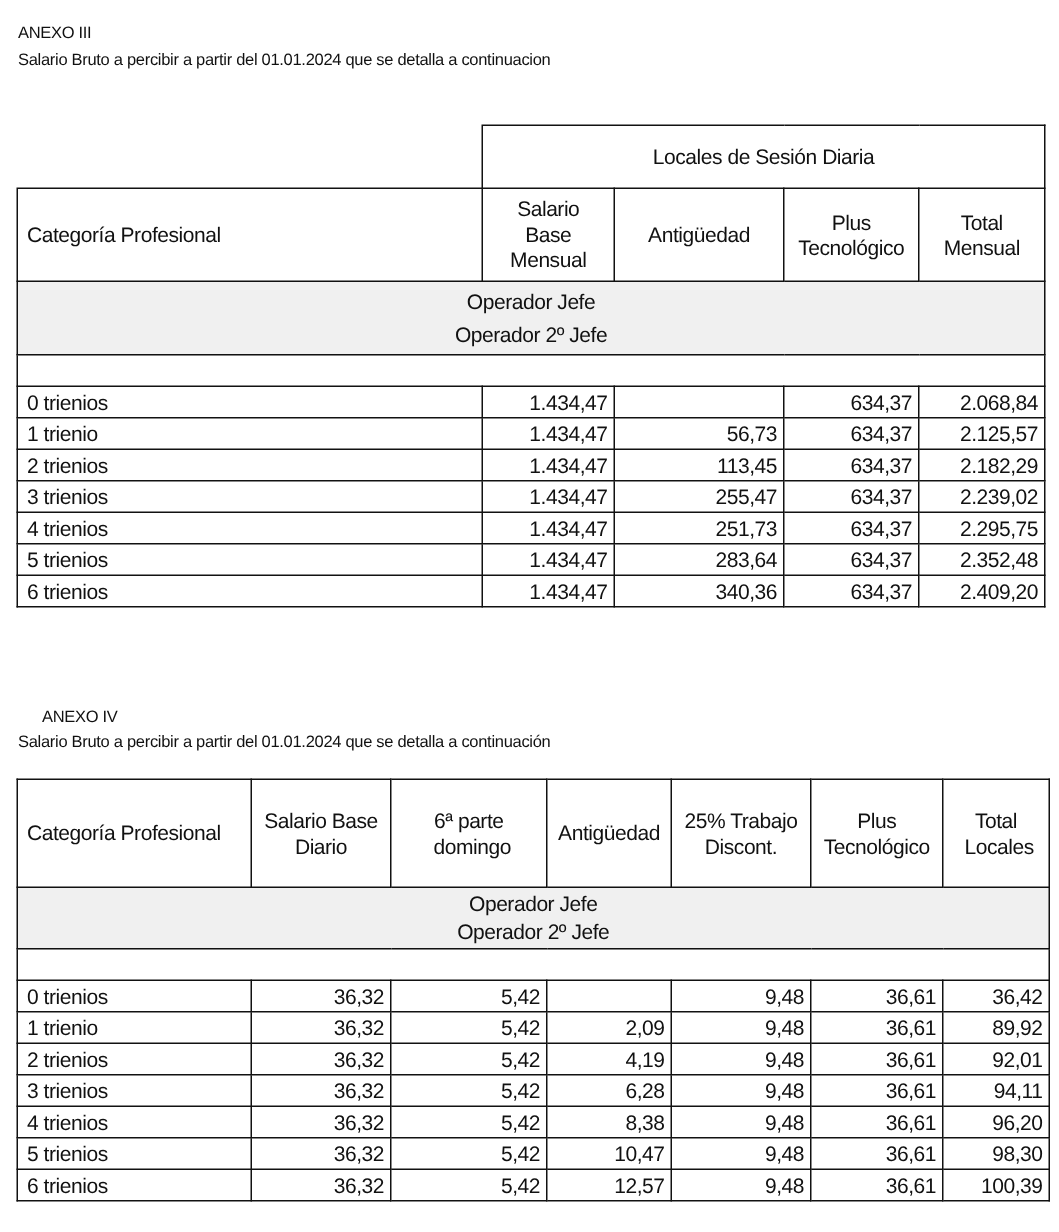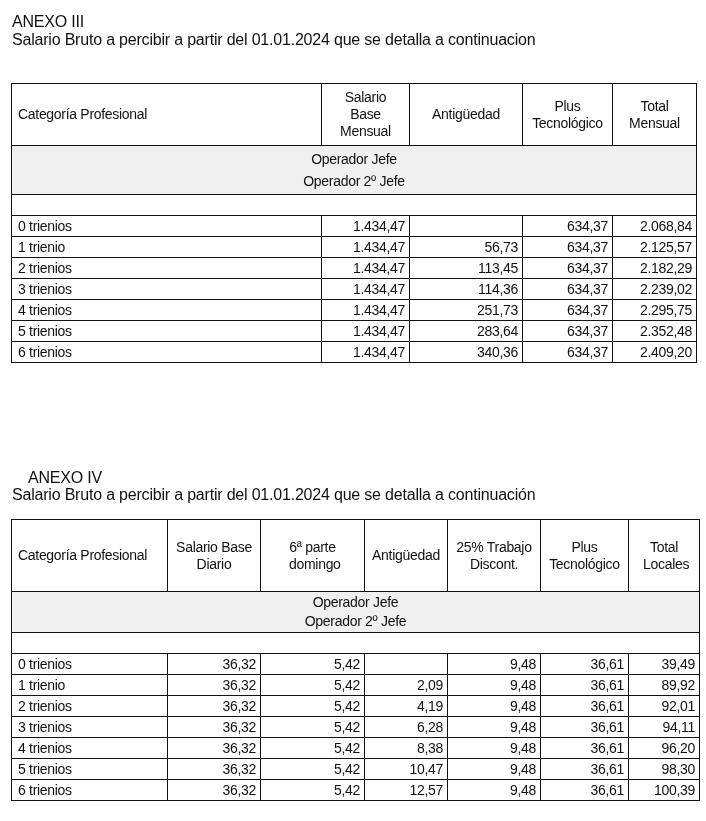--- a/index.html
+++ b/index.html
@@ -1,21 +1,21 @@
 <!DOCTYPE html>
 <html><head>
 <meta charset="utf-8">
 <style>
   html, body { margin: 0; padding: 0; background: #ffffff; }
   body {
     width: 706px; height: 821px; position: relative; overflow: hidden;
     font-family: "Liberation Sans", sans-serif; color: #111; font-size: 14px;
   }
   .abs { position: absolute; }
-  .title { font-size: 16px; line-height: 16px; white-space: nowrap; letter-spacing: -0.2px; }
+  .title { font-size: 11px; line-height: 16px; white-space: nowrap; letter-spacing: -0.2px; }
   table { border-collapse: collapse; position: absolute; table-layout: fixed; }
   td, th {
     border: 1px solid #111; padding: 0 4px; font-weight: normal; font-size: 14px;
     line-height: 17px; white-space: nowrap; letter-spacing: -0.3px;
   }
   th { text-align: center; vertical-align: middle; white-space: normal; }
   td.num { text-align: right; }
   td.lbl { text-align: left; padding-left: 6px; }
   .gray { background: #f0f0f0; }
   .gray td { border-left: 1px solid #111; border-right: 1px solid #111; }
@@ -31,20 +31,24 @@
 
 <table style="left:11px; top:83px; width:685px;">
   <colgroup>
     <col style="width:310px">
       <col style="width:88px">
       <col style="width:113px">
       <col style="width:90px">
       <col style="width:84px">
   </colgroup>
   <tbody>
+      <tr style="height:42px;">
+    <td class="blankhead" style="border:none; border-bottom:1px solid #111; border-right:1px solid #111;"></td>
+    <th colspan="4">Locales de Sesión Diaria</th>
+  </tr>
   <tr style="height:62px;">
     <th style="text-align:left; padding-left:6px;">Categoría Profesional</th>
     <th style="padding:0 12px;">Salario Base Mensual</th>
     <th>Antigüedad</th>
     <th>Plus Tecnológico</th>
     <th style="padding:0 10px;margin-left:40px;">Total Mensual</th>
   </tr>
   <tr class="gray" style="height:48px;">
     <td colspan="5" class="catcell">
       <div>Operador Jefe</div>
@@ -71,21 +75,21 @@
   <tr style="height:21px;">
     <td class="lbl">2 trienios</td>
     <td class="num">1.434,47</td>
     <td class="num">113,45</td>
     <td class="num">634,37</td>
     <td class="num">2.182,29</td>
   </tr>
   <tr style="height:21px;">
     <td class="lbl">3 trienios</td>
     <td class="num">1.434,47</td>
-    <td class="num">114,36</td>
+    <td class="num">255,47</td>
     <td class="num">634,37</td>
     <td class="num">2.239,02</td>
   </tr>
   <tr style="height:21px;">
     <td class="lbl">4 trienios</td>
     <td class="num">1.434,47</td>
     <td class="num">251,73</td>
     <td class="num">634,37</td>
     <td class="num">2.295,75</td>
   </tr>
@@ -138,21 +142,21 @@
   <tr style="height:21px;">
         <td colspan="7"></td>
       </tr>
   <tr style="height:21px;">
     <td class="lbl">0 trienios</td>
     <td class="num">36,32</td>
     <td class="num">5,42</td>
     <td class="num"></td>
     <td class="num">9,48</td>
     <td class="num">36,61</td>
-    <td class="num">39,49</td>
+    <td class="num">36,42</td>
   </tr>
   <tr style="height:21px;">
     <td class="lbl">1 trienio</td>
     <td class="num">36,32</td>
     <td class="num">5,42</td>
     <td class="num">2,09</td>
     <td class="num">9,48</td>
     <td class="num">36,61</td>
     <td class="num">89,92</td>
   </tr>

